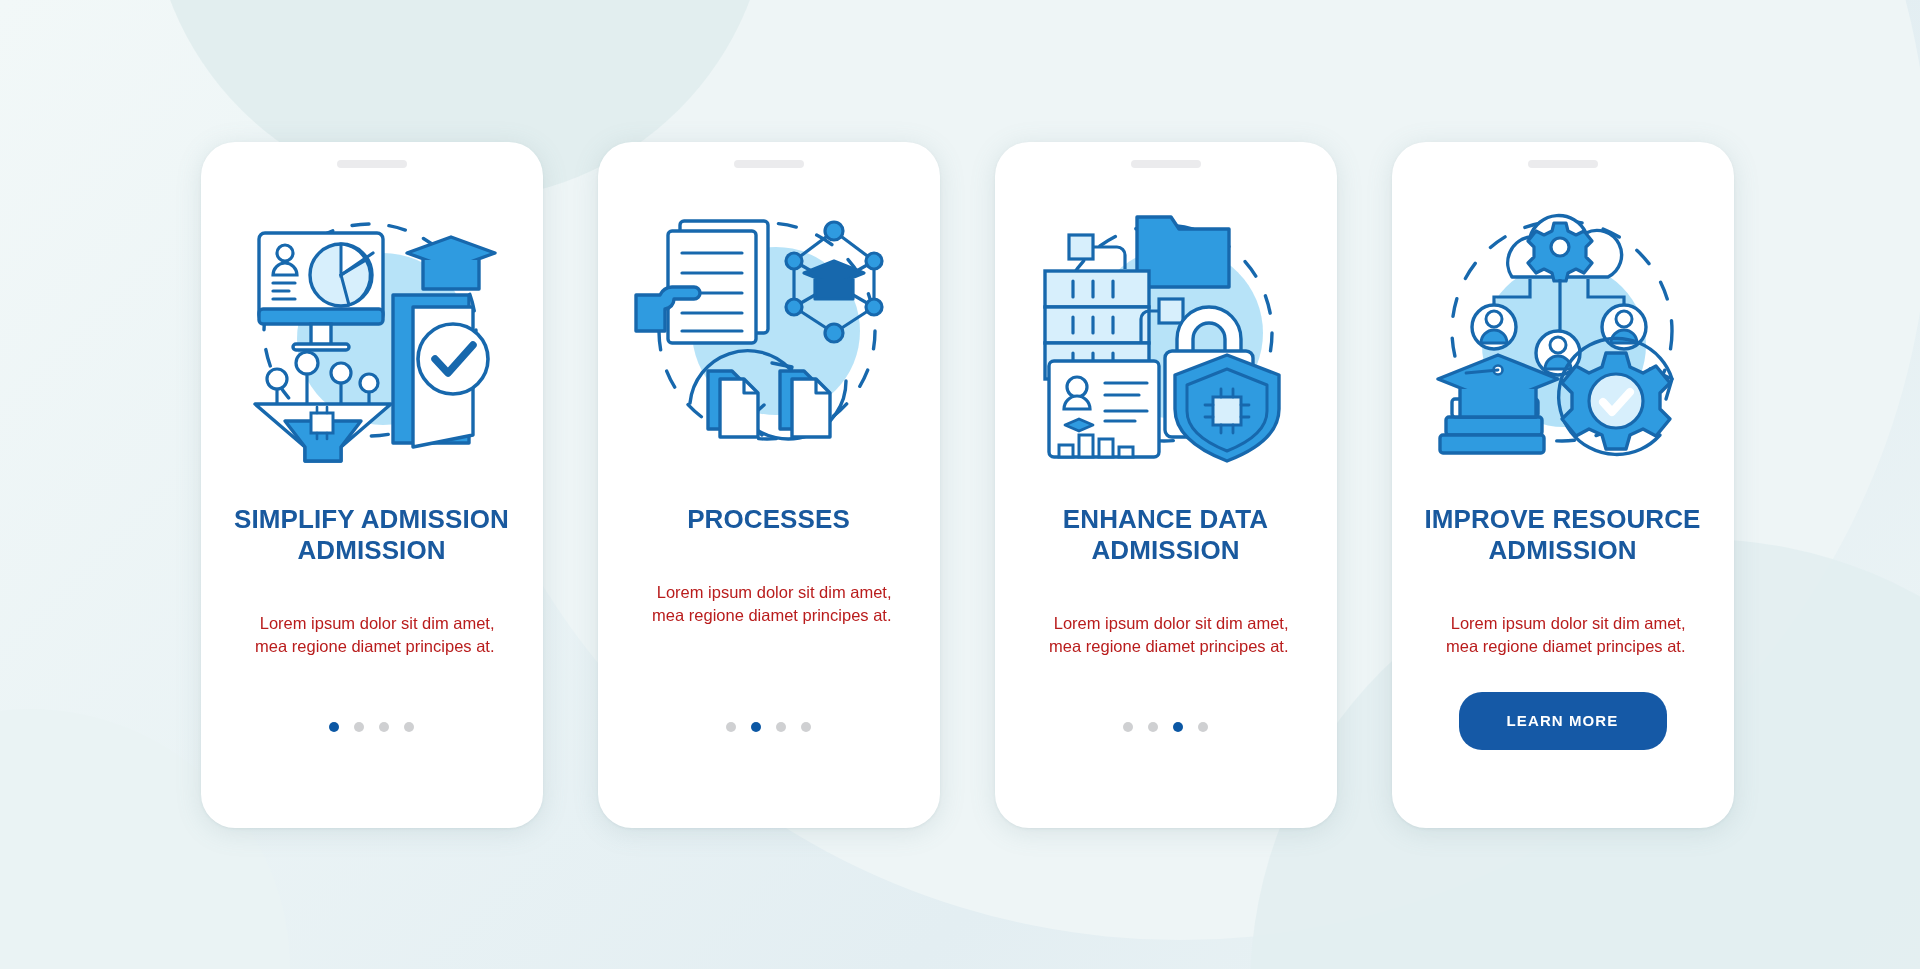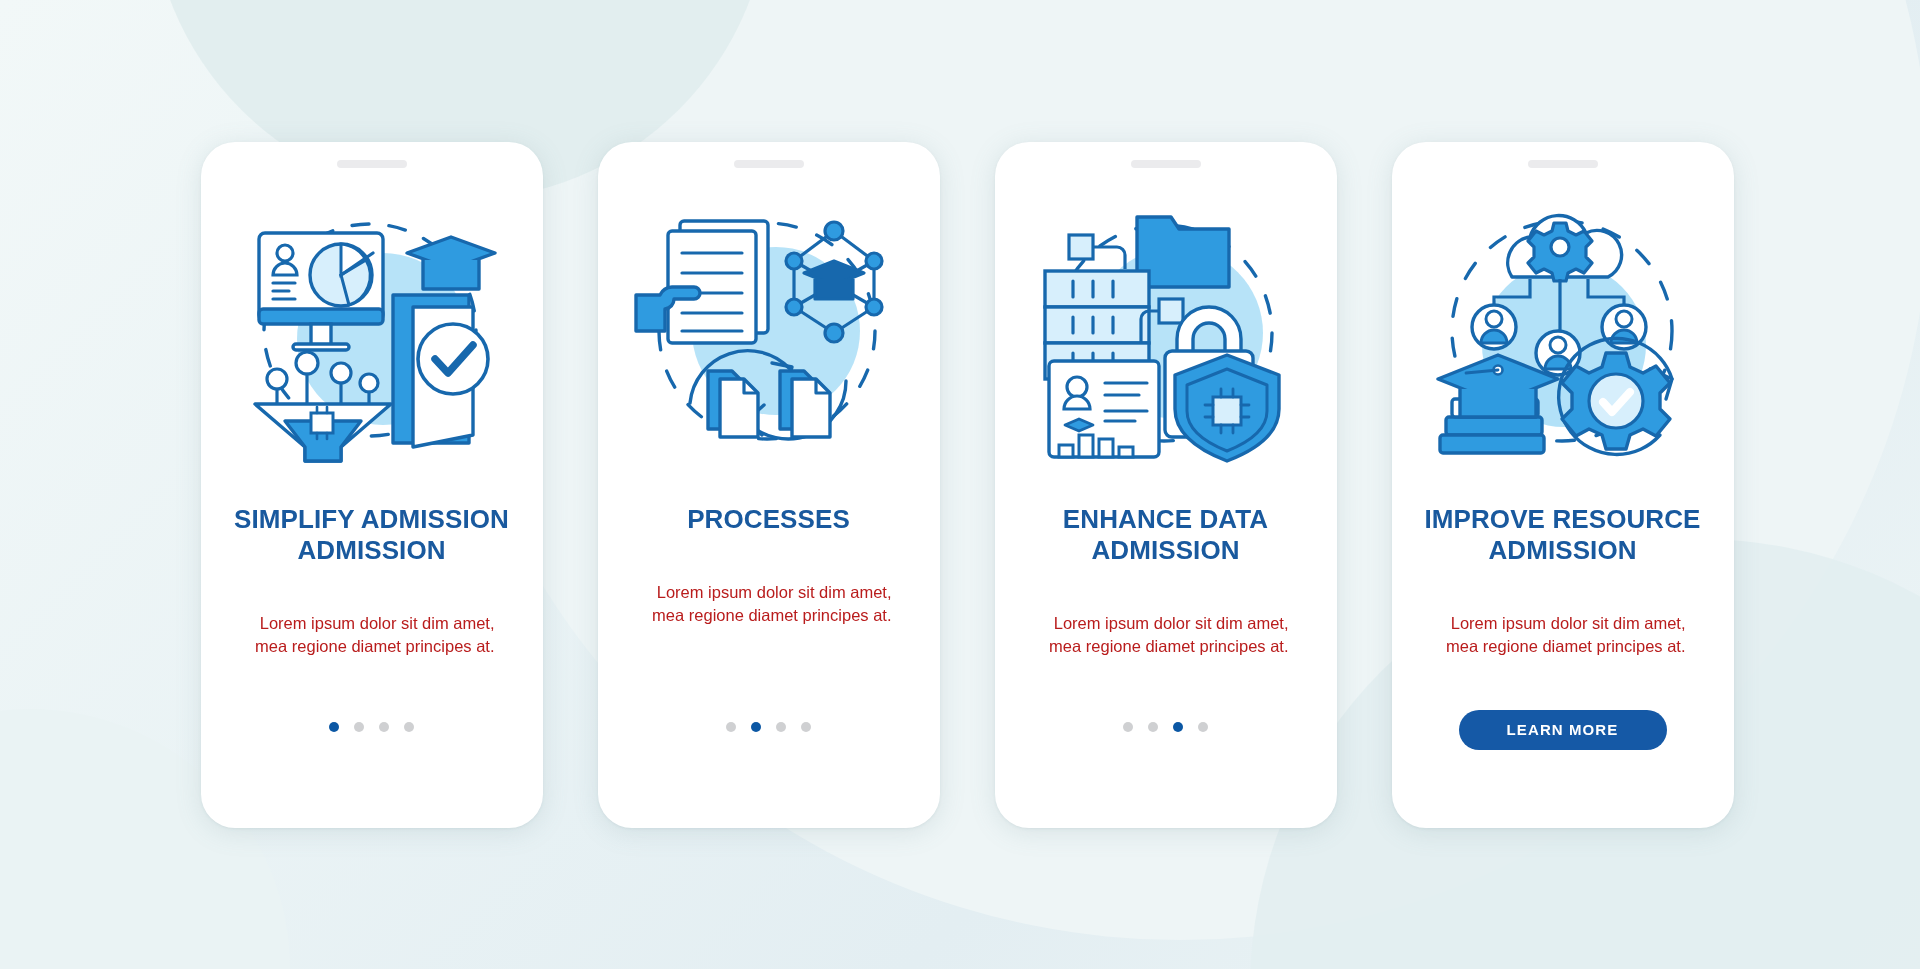--- a/index.html
+++ b/index.html
@@ -130,21 +130,21 @@
   }
   .dot.active { background: #0b57a4; }
 
   
   .cta {
     position: absolute;
     bottom: 78px;
     left: 50%;
     transform: translateX(-50%);
     width: 208px;
-    height: 40px;
+    height: 58px;
     border: none;
     border-radius: 23px;
     background: #1559a6;
     color: #ffffff;
     font-size: 15px;
     font-weight: 600;
     letter-spacing: 1.1px;
     font-family: "Liberation Sans", sans-serif;
     cursor: pointer;
   }

